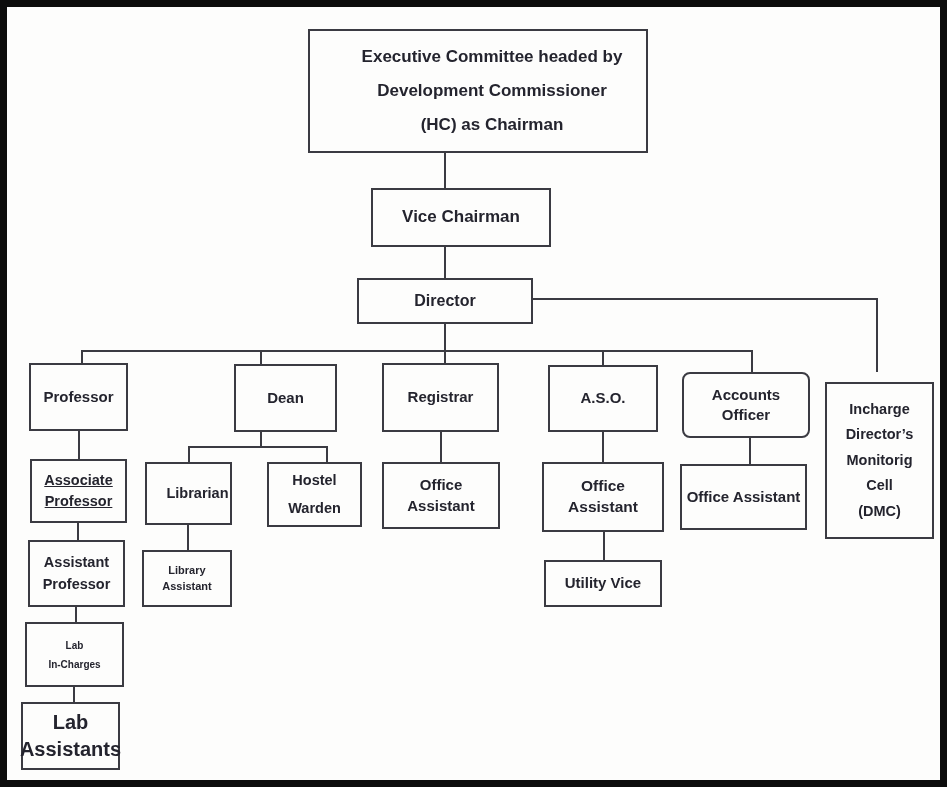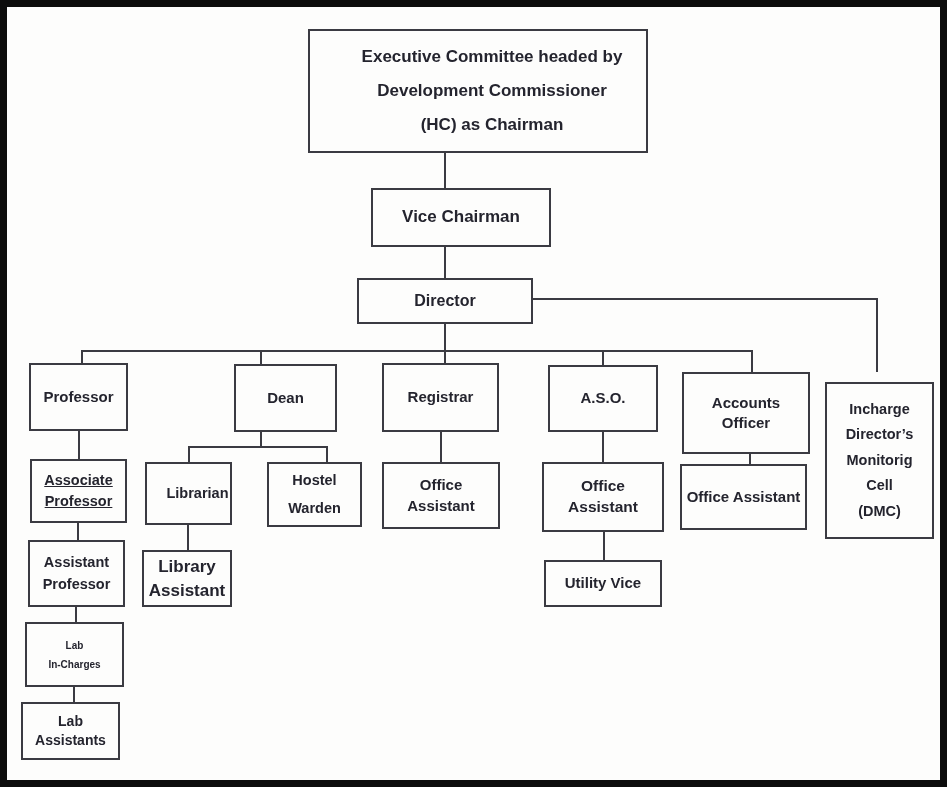--- a/index.html
+++ b/index.html
@@ -37,33 +37,33 @@
     background: #3b3b42;
   }
   
   #n-exec      { left:301px; top:22px;  width:340px; height:124px; font-size:17px; line-height:2.0;padding-left:32px; }
   #n-vice      { left:364px; top:181px; width:180px; height:59px;  font-size:17px; }
   #n-director  { left:350px; top:271px; width:176px; height:46px;  font-size:16px; }
   #n-professor { left:22px;  top:356px; width:99px;  height:68px;  font-size:15px; }
   #n-dean      { left:204px; top:357px; width:103px; height:68px;  font-size:15px;margin-left:23px; }
   #n-registrar { left:375px; top:356px; width:117px; height:69px;  font-size:15px; }
   #n-aso       { left:541px; top:358px; width:110px; height:67px;  font-size:15px; }
-  #n-accounts  { left:675px; top:365px; width:128px; height:82px;  font-size:15px; }
+  #n-accounts  { left:675px; top:365px; width:128px; height:66px;  font-size:15px;border-radius:8px; }
   #n-dmc       { left:818px; top:375px; width:109px; height:157px; font-size:14.5px; line-height:1.75; }
   #n-assoc     { left:23px;  top:452px; width:97px;  height:64px;  font-size:14.5px; line-height:1.45;text-decoration:underline; }
   #n-librarian { left:138px; top:455px; width:87px;  height:63px;  font-size:14.5px;padding-left:22px; }
   #n-hostel    { left:260px; top:455px; width:95px;  height:65px;  font-size:14.5px; line-height:1.9; }
   #n-oa1       { left:375px; top:455px; width:118px; height:67px;  font-size:15px; }
   #n-oa2       { left:535px; top:455px; width:122px; height:70px;  font-size:15.5px; }
   #n-oa3       { left:673px; top:457px; width:127px; height:66px;  font-size:15px; }
-  #n-libasst   { left:135px; top:543px; width:90px;  height:57px;  font-size:17px; line-height:1.4; }
+  #n-libasst   { left:135px; top:543px; width:90px;  height:57px;  font-size:11px; line-height:1.4; }
   #n-utility   { left:537px; top:553px; width:118px; height:47px;  font-size:15px; }
   #n-asst      { left:21px;  top:533px; width:97px;  height:67px;  font-size:14.5px; line-height:1.45; }
   #n-labinch   { left:18px;  top:615px; width:99px;  height:65px;  font-size:10px; line-height:1.9; }
-  #n-labasst   { left:14px;  top:695px; width:99px;  height:58px;  font-size:14px; }
+  #n-labasst   { left:14px;  top:695px; width:99px;  height:68px;  font-size:20px; }
 </style>
 </head>
 <body>
 
 <div class="canvas">
 
   <div class="line" style="left:437px; top:146px; width:2px; height:35px;"></div>
   <div class="line" style="left:437px; top:240px; width:2px; height:31px;"></div>
   <div class="line" style="left:437px; top:310px; width:2px; height:46px;"></div>
   <div class="line" style="left:74px; top:343px; width:672px; height:2px;"></div>

